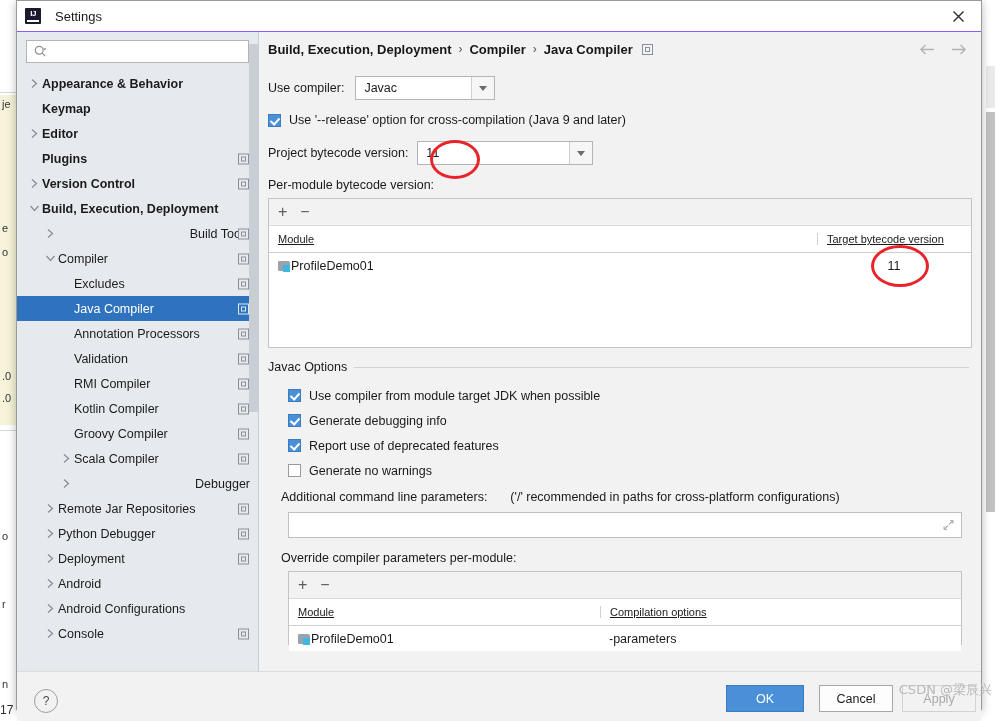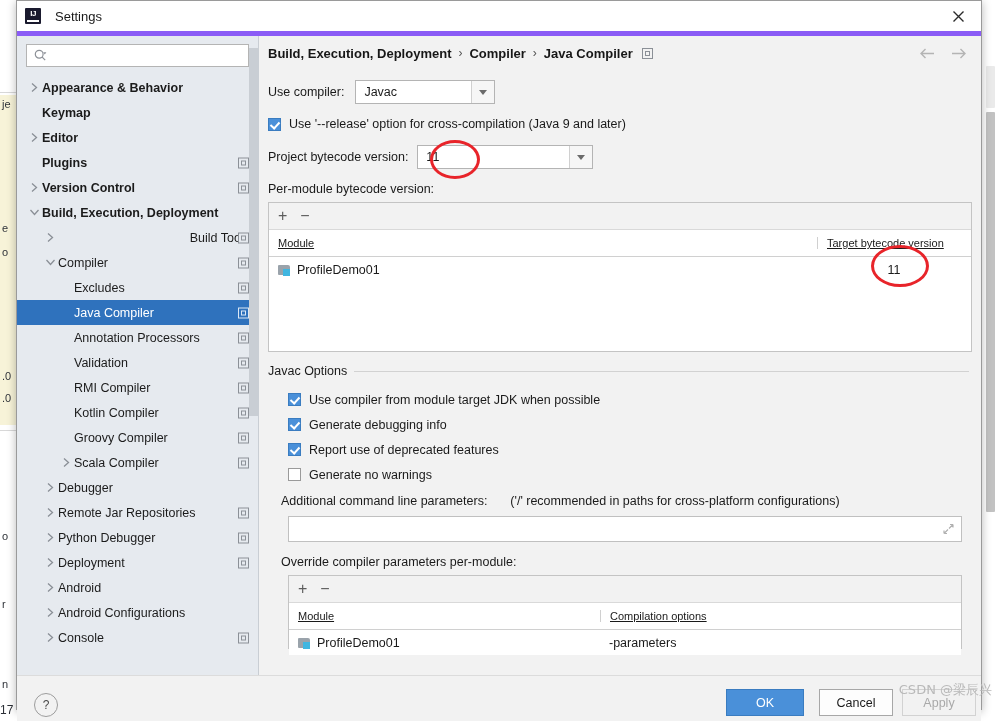--- a/index.html
+++ b/index.html
@@ -16,21 +16,21 @@
   #bg .bgscroll{position:absolute;right:3px;width:9px;background:#c2c2c2;border-radius:1px;}
   #bg .bgbottom{position:absolute;left:0;bottom:0;width:998px;height:20px;background:#ffffff;}
 
   
   #dialog{
     position:absolute;left:16px;top:0;width:966px;height:710px;
     background:#f2f2f2;border:1px solid #9a9a9a;box-sizing:border-box;
     box-shadow:0 2px 9px rgba(0,0,0,.28);
   }
   
-  #titlebar{height:30px;background:#ffffff;border-bottom:5px solid #8b5cf6;
+  #titlebar{height:30px;background:#ffffff;border-bottom:1px solid #8b5cf6;
     display:flex;align-items:center;position:relative;}
   #ij-icon{width:16px;height:16px;margin-left:8px;background:#1a1a2e;border-radius:1px;
     position:relative;flex:0 0 auto;}
   #ij-icon:before{content:"IJ";position:absolute;left:0;right:0;top:1px;text-align:center;
     font-size:8px;font-weight:bold;color:#fff;font-family:"Liberation Sans",sans-serif;letter-spacing:-.5px;}
   #ij-icon:after{content:"";position:absolute;left:2px;right:2px;bottom:2px;height:2px;background:#fff;}
   #title-text{margin-left:14px;font-size:13px;color:#1a1a1a;}
   #close-btn{position:absolute;right:0;top:0;width:46px;height:30px;
     display:flex;align-items:center;justify-content:center;cursor:default;}
   #close-btn svg{display:block;}
@@ -98,21 +98,21 @@
 
   
   .tblbox{border:1px solid #c4c4c4;background:#fff;box-sizing:border-box;}
   .tbl-toolbar{height:26px;background:#f2f2f2;border-bottom:1px solid #d9d9d9;
     display:flex;align-items:center;padding-left:9px;gap:13px;}
   .tb-btn{font-size:16px;color:#5d5d5d;line-height:1;cursor:default;user-select:none;}
   .tbl-head{height:26px;display:flex;align-items:center;border-bottom:1px solid #d0d0d0;background:#fff;}
   .th{font-size:11px;color:#1a1a1a;padding-left:9px;box-sizing:border-box;text-decoration:underline;}
   .th.div{border-left:1px solid #d0d0d0;}
   .tbl-row{height:25px;display:flex;align-items:center;background:#fff;}
-  .td{font-size:12.5px;color:#1a1a1a;padding-left:9px;box-sizing:border-box;display:flex;align-items:center;gap:6px;}
+  .td{font-size:12.5px;color:#1a1a1a;padding-left:9px;box-sizing:border-box;display:flex;align-items:center;}
   .modicon{width:13px;height:12px;position:relative;flex:0 0 auto;}
   .modicon .f1{position:absolute;left:0;top:1px;width:12px;height:10px;background:#9aa3ab;border-radius:1px 2px 1px 1px;}
   .modicon .f2{position:absolute;left:5px;top:5px;width:7px;height:7px;background:#40b6e0;}
 
   
   .grp{display:flex;align-items:center;padding-left:9px;}
   .grp .gtitle{font-size:12.5px;color:#1a1a1a;padding-right:7px;white-space:nowrap;}
   .grp .gline{flex:1;height:1px;background:#d2d2d2;margin-right:12px;}
 
   .txtfield{height:26px;background:#fff;border:1px solid #c0c0c0;box-sizing:border-box;position:relative;}
@@ -283,21 +283,21 @@
           </div>
           <div class="t-row" style="padding-left: 42px;">
             <span class="t-arrow">
               <svg width="9" height="11" viewBox="0 0 9 11">
                 <path d="M2 1.5 L6.5 5.5 L2 9.5" fill="none" stroke="#8a8f96" stroke-width="1.3"></path>
               </svg>
             </span>
             <span class="t-label">Scala Compiler</span>
             <span class="t-badge"></span>
           </div>
-          <div class="t-row" style="padding-left: 26px;">
+          <div class="t-row" style="padding-left: 42px; justify-content: space-between;">
             <span class="t-arrow">
               <svg width="9" height="11" viewBox="0 0 9 11">
                 <path d="M2 1.5 L6.5 5.5 L2 9.5" fill="none" stroke="#8a8f96" stroke-width="1.3"></path>
               </svg>
             </span>
             <span class="t-label">Debugger</span>
           </div>
           <div class="t-row" style="padding-left: 26px;">
             <span class="t-arrow">
               <svg width="9" height="11" viewBox="0 0 9 11">

